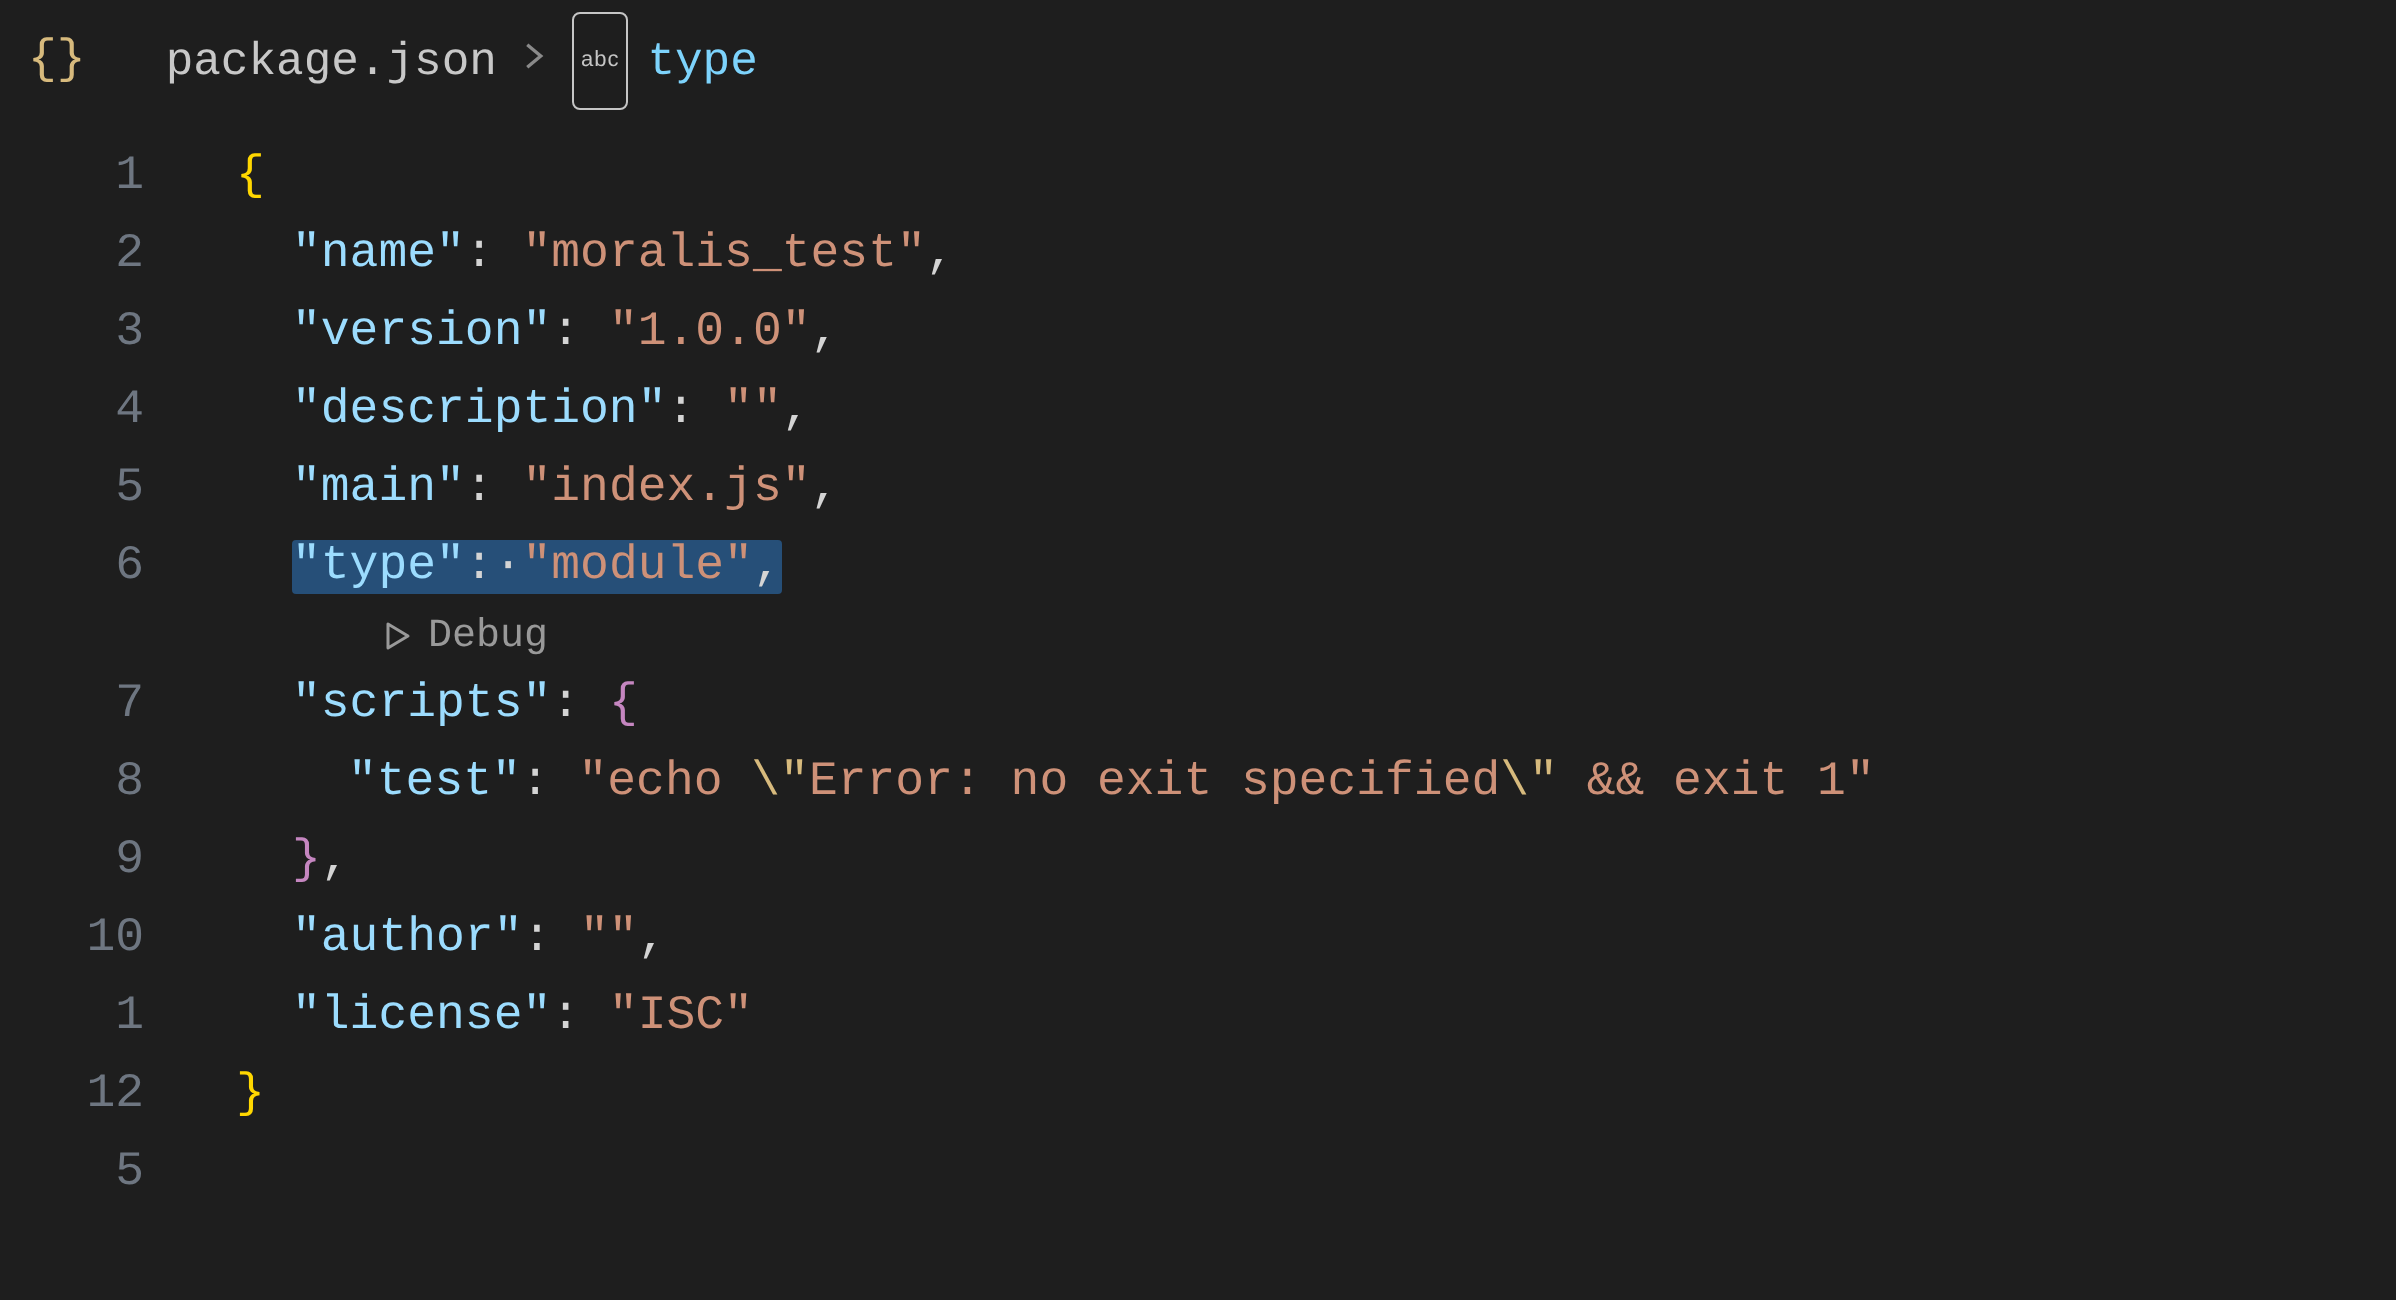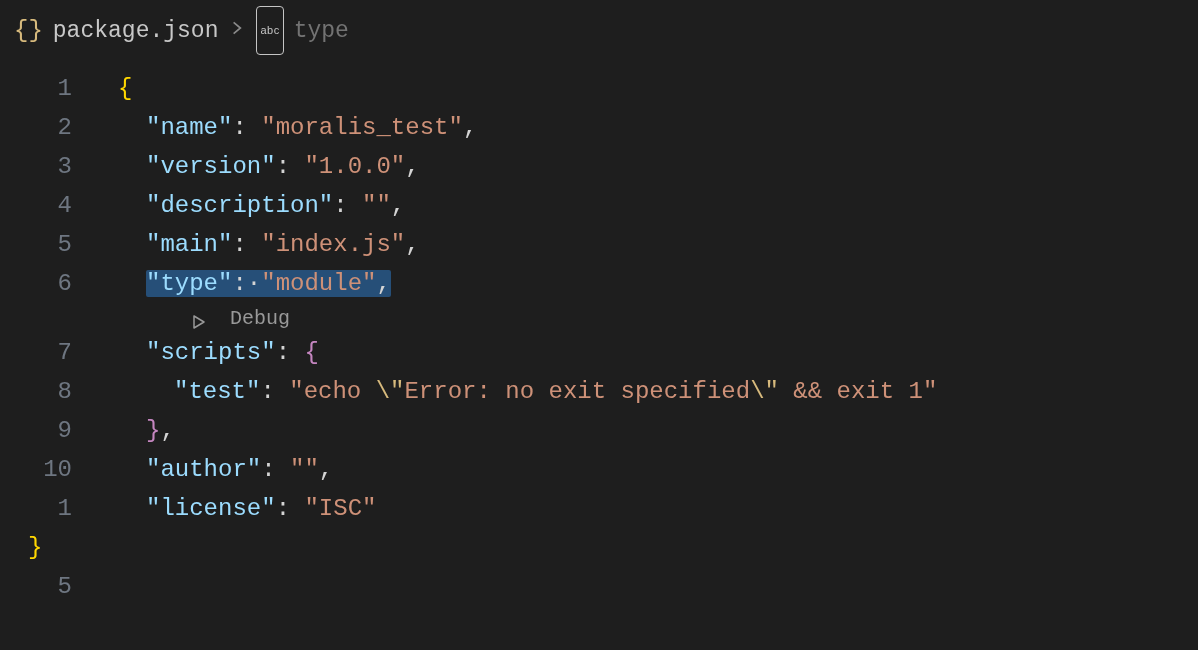--- a/index.html
+++ b/index.html
@@ -18,27 +18,27 @@
     padding: 6px 14px 8px 14px;
     gap: 10px;
     font-size: 23px;
     color: #a0a0a0;
   }
   .bc-braces {
     color: #d7ba7d;
     font-weight: 500;
     font-size: 24px;
   }
-  .bc-file { color: #c8c8c8; }
+  .bc-file { color: #c8c8c8; margin-left: 30px; }
   .bc-sep { color: #8a8a8a; }
   .bc-type-icon {
     display: inline-flex;
     align-items: center;
   }
-  .bc-type { color: #737373; }
+  .bc-type { color: #7dd3fc; }
   .editor {
     display: flex;
     flex-direction: column;
     padding-top: 6px;
   }
   .code-line {
     display: flex;
     align-items: center;
     height: 39px;
     line-height: 39px;
@@ -80,22 +80,22 @@
     padding: 0px 0;
   }
   .codelens {
     display: flex;
     align-items: center;
     height: 30px;
     padding-left: 90px;
   }
   .codelens-inner {
     display: flex;
-    align-items: flex-end;
-    gap: 24px;
+    align-items: center;
+    gap: 8px;
     padding-left: 100px;
     color: #999999;
     font-size: 20px;
   }
   .play-icon {
     display: inline-flex;
   }
   .bc-abc-icon {
     border: 1.5px solid #c5c5c5;
     border-radius: 4px;
@@ -218,20 +218,21 @@
 
   <div class="code-line">
     <div class="gutter">1</div>
     <div class="indent-area" style="width:56px;">
         <div class="indent-marker" style="left:28px;"></div>
       </div>
     <div class="code-content"><span class="tok-key">"license"</span><span class="tok-punct">: </span><span class="tok-string">"ISC"</span></div>
   </div>
 
   <div class="code-line">
+    <div class="gutter">12</div>
     <div class="indent-area" style="width:28px;"></div>
     <div class="code-content"><span class="tok-brace-open">}</span></div>
   </div>
 
   <div class="code-line">
     <div class="gutter">5</div>
     <div class="indent-area" style="width:0;"></div>
     <div class="code-content"></div>
   </div>
 

